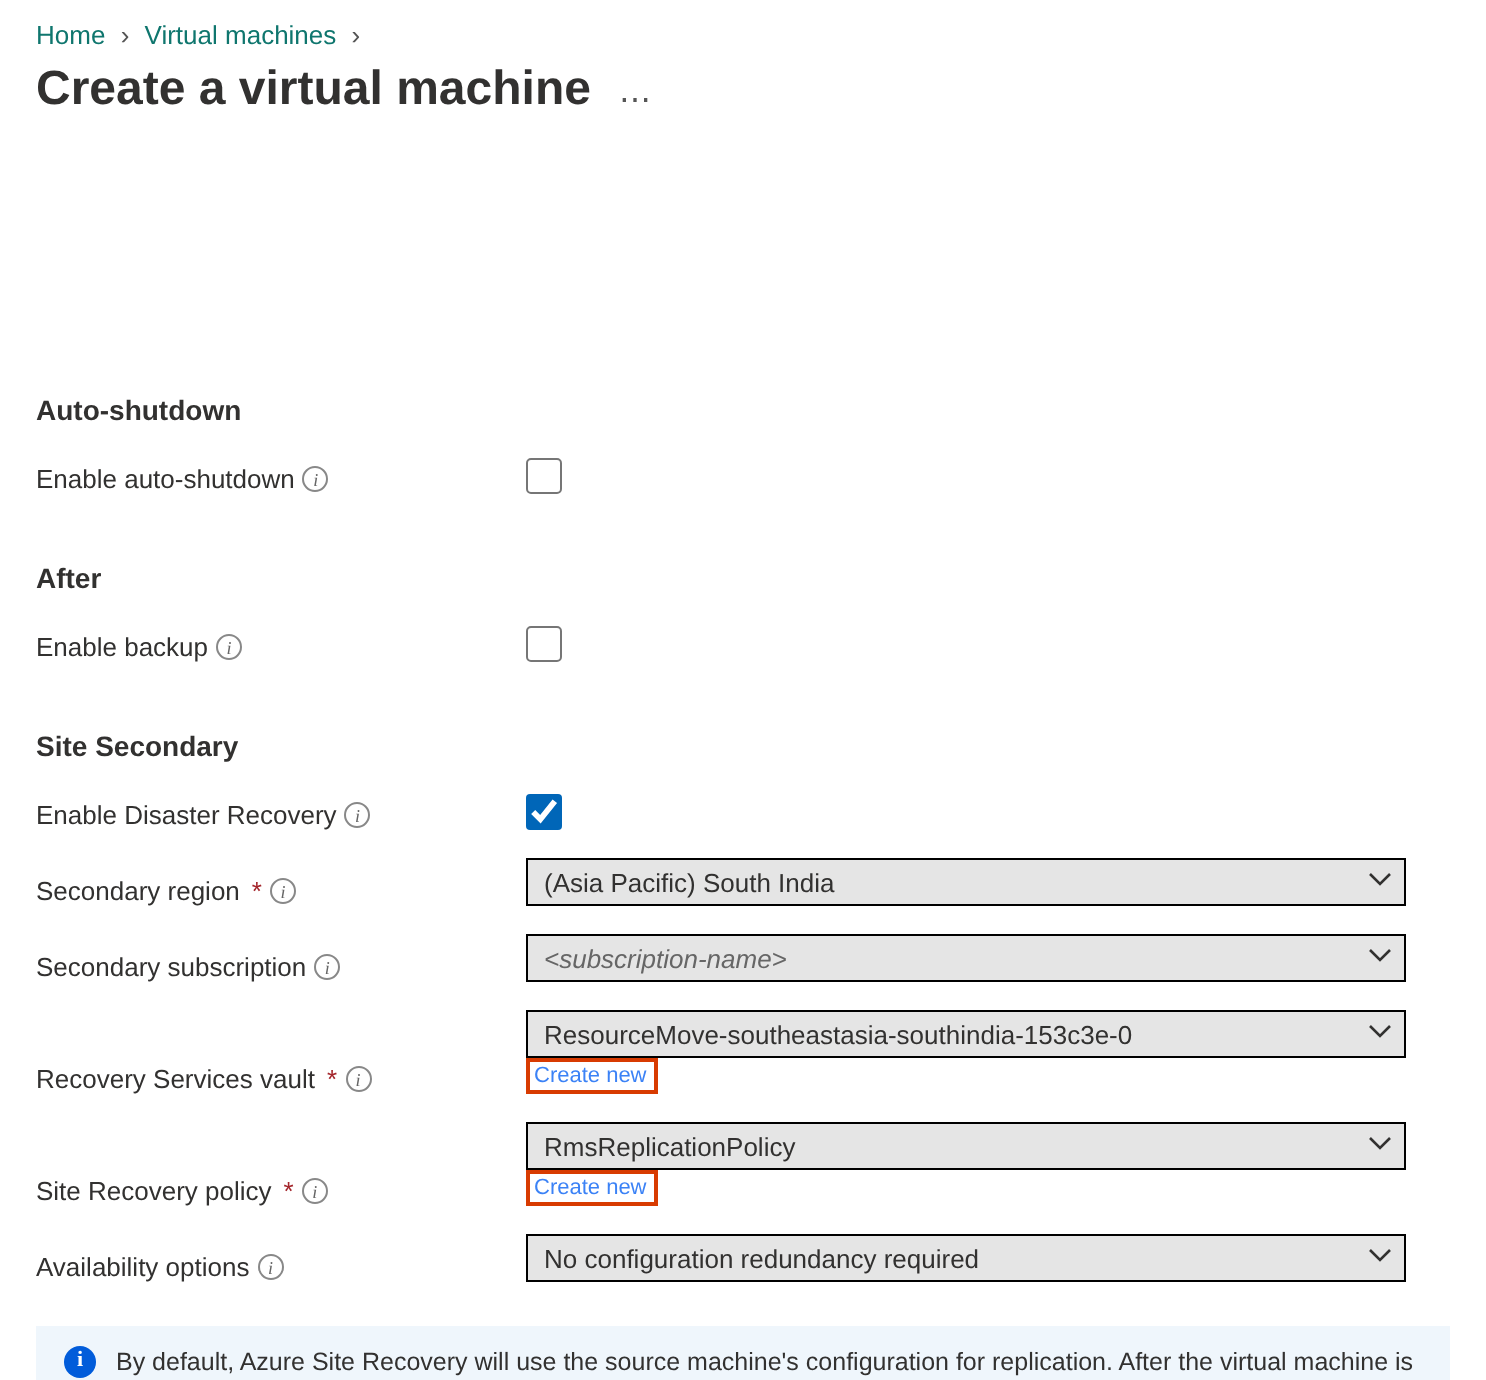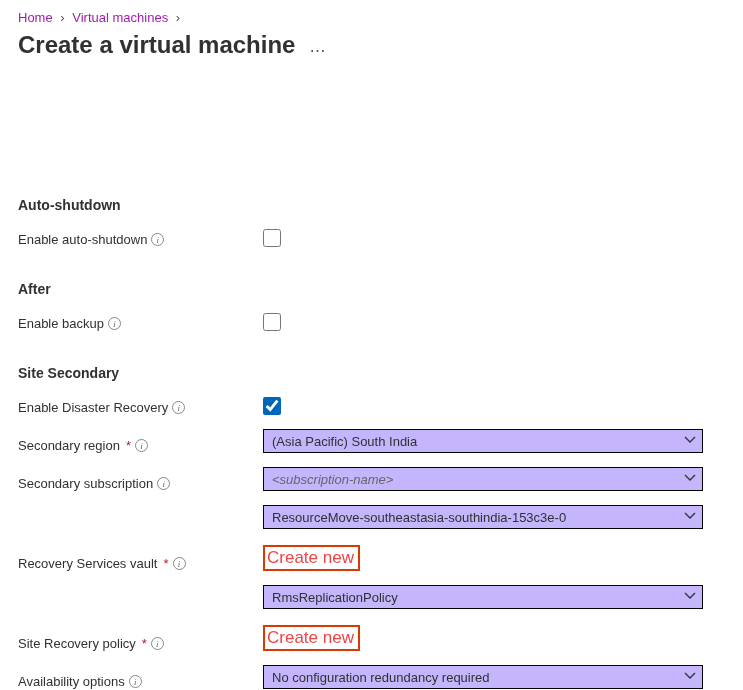--- a/index.html
+++ b/index.html
@@ -6,21 +6,21 @@
   body {
     margin: 0;
     font-family: "Segoe UI", Arial, sans-serif;
     font-size: 13px;
     color: #323130;
     background: #fff;
     width: 743px;
   }
   .page { padding: 10px 18px 20px 18px; }
   .breadcrumb { font-size: 13px; margin-bottom: 6px; }
-  .breadcrumb a { color: #a21caf; text-decoration: none; margin-top: 26px; }
+  .breadcrumb a { color: #0f766e; text-decoration: none; margin-top: 26px; }
   .breadcrumb .sep { color: #555; margin: 0 4px; }
   h1 {
     font-size: 24px;
     font-weight: 600;
     margin: 0 0 10px 0;
     display: inline-block;
     text-align: center;
   }
   .title-row { display: flex; align-items: center; gap: 14px; }
   .more-dots { color: #555; font-size: 16px; letter-spacing: 2px; cursor: pointer; }
@@ -56,38 +56,38 @@
   input[type=checkbox] {
     width: 18px; height: 18px; margin: 0;
     accent-color: #0066b8;
   }
   .select {
     border: 1px solid #000;
     width: 100%;
     height: 24px;
     padding: 0 24px 0 8px;
     font-size: 13px;
-    background: #c4b5fd;
+    background: #e5e5e5;
     position: relative;
     display: flex;
     align-items: center;
     cursor: pointer;
   }
   .select .chev {
     position: absolute;
     right: 6px; top: 4px;
     pointer-events: none;
   }
   .select .chev svg { width: 12px; height: 12px; }
   .sub-text { color: #666; font-style: italic; }
   .create-new {
-    color: #ef4444;
-    font-size: 17px;
+    color: #3b82f6;
+    font-size: 11px;
     text-decoration: none;
-    margin-top: 16px;
+    margin-top: 0;
     display: inline-block;
     border: 2px solid #d83b01;
     padding: 1px 4px 1px 2px;
     width: fit-content;
   }
   .info-banner {
     background: #eff6fc;
     padding: 10px 14px;
     margin-top: 22px;
     display: flex;

